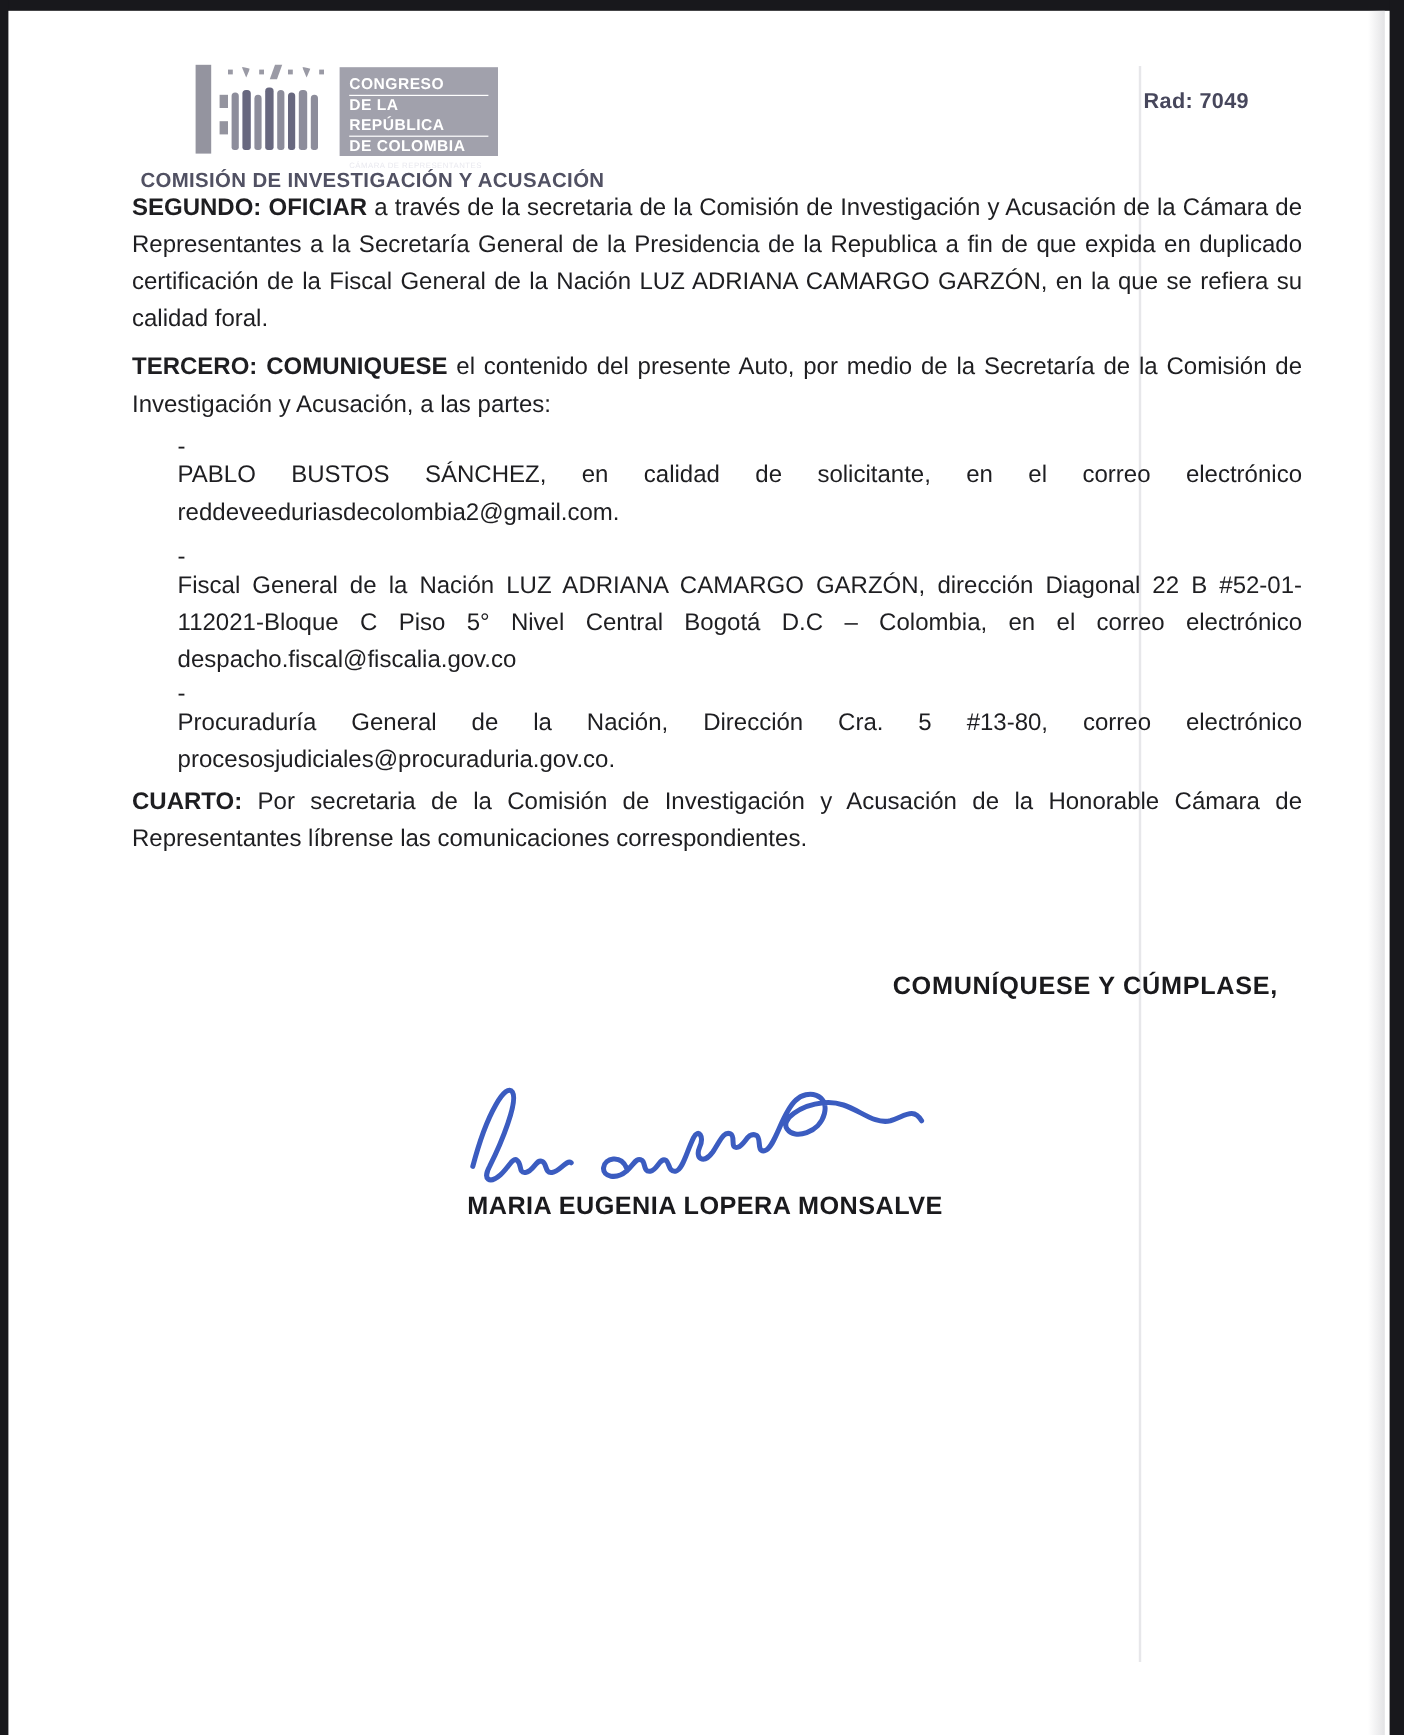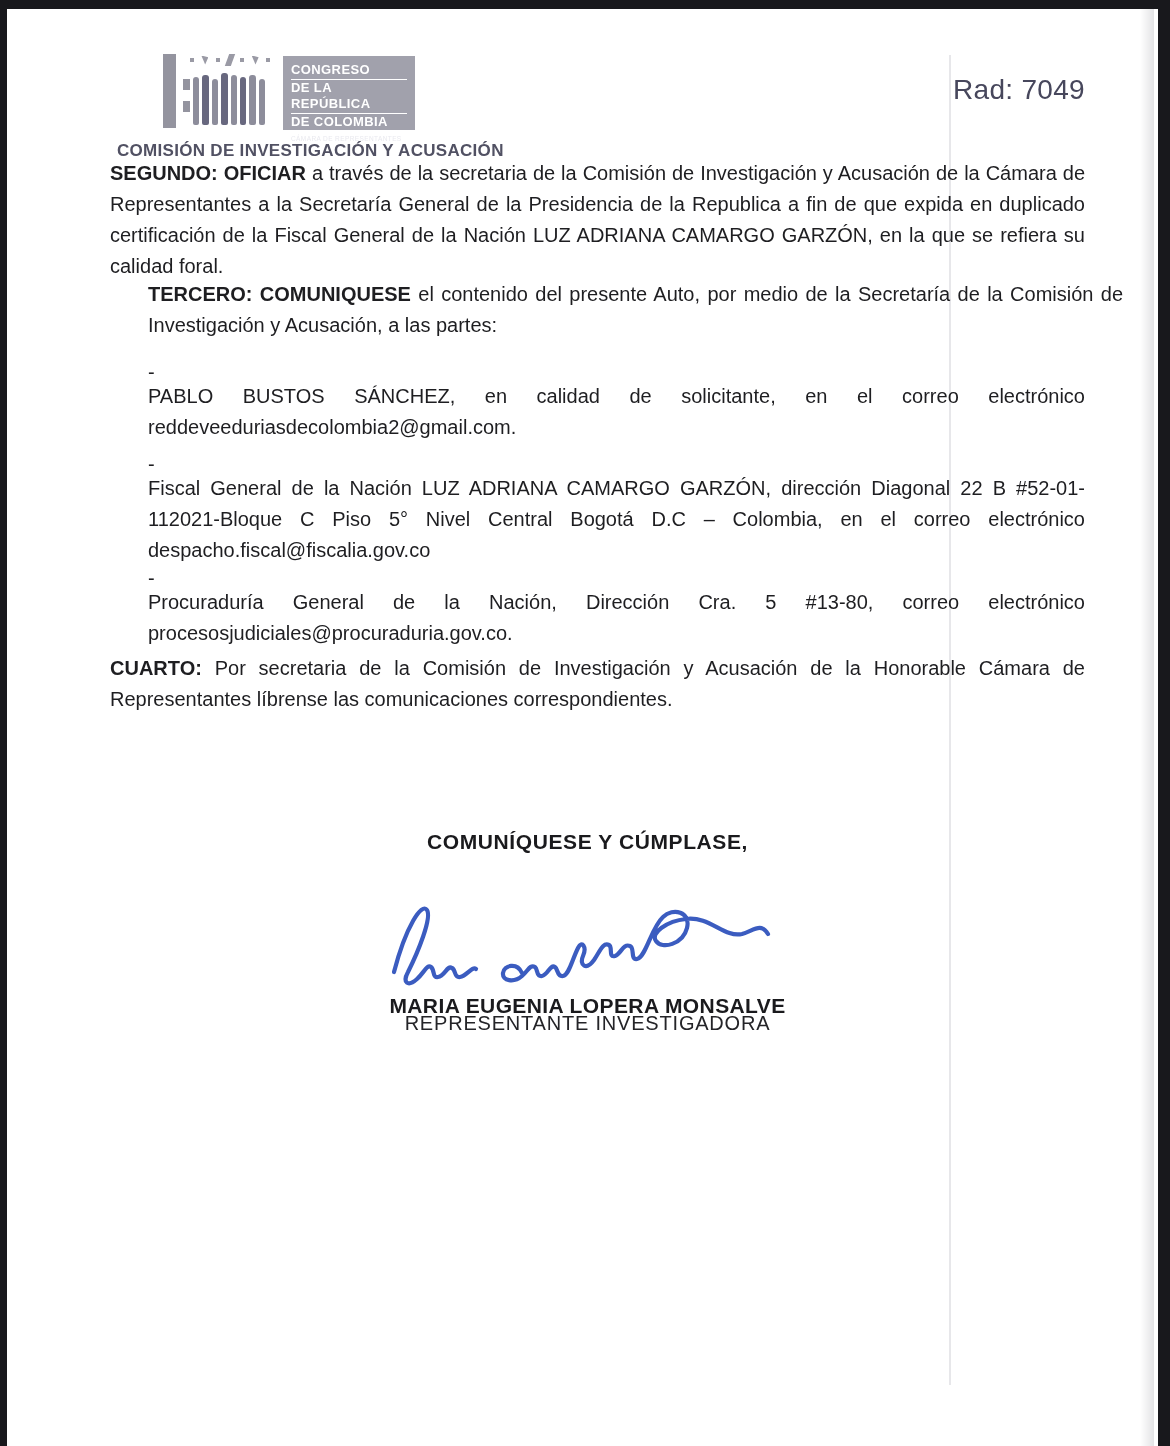--- a/index.html
+++ b/index.html
@@ -55,50 +55,49 @@
     white-space:nowrap;
   }
 
   .commission {
     position:absolute; left:117px; top:141px;
     font-size:17px; font-weight:bold; color:#515163; letter-spacing:0.3px;
   }
 
   .rad {
     position:absolute; left:953px; top:74px;
-    font-size:28px; font-weight:normal; color:#47475c; letter-spacing:0.3px;
+    font-size:18px; font-weight:bold; color:#47475c; letter-spacing:0.3px;
   }
 
   
   .para, .bullets-wrap, .cuarto {
     position:absolute; left:110px; width:975px;
     font-size:20px; line-height:31px; color:#1e1e21;
     text-align:justify;
   }
   .para b, .cuarto b { font-weight:bold; }
   .p-segundo { top:158px; }
-  .p-tercero { top:279px;margin-left:38px; }
+  .p-tercero { top:291px; }
   .cuarto    { top:653px; }
 
   .bullet {
     position:absolute; left:110px; width:975px;
     display:flex;
     font-size:20px; line-height:31px; color:#1e1e21;
   }
   .bullet-1 { top:357px; }
   .bullet-2 { top:449px; }
   .bullet-3 { top:563px; }
   .bullet .marker { width:34px; padding-left:38px; flex:0 0 auto; }
   .bullet .btext  { flex:1 1 auto; text-align:justify;margin-top:24px; }
 
   .closing {
     position:absolute; left:110px; top:810px; width:955px;
-    text-align:center; font-size:21px; font-weight:bold; color:#1a1a1d;
+    text-align:right; font-size:21px; font-weight:bold; color:#1a1a1d;
     letter-spacing:0.6px;
-    margin-top:20px;
   }
 
   .signature {
     position:absolute; left:372px; top:890px; width:400px; height:100px;
   }
   .signature svg { width:100%; height:100%; }
   .signature path { fill:none; stroke:#3b5cc0; stroke-width:4.2; stroke-linecap:round; stroke-linejoin:round; }
 
   .signer-name {
     position:absolute; left:110px; top:974px; width:955px;
@@ -189,15 +188,14 @@
                C156,81 158,74 163,77 C166,79 164,87 170,86 C176,85 178,74 183,77
                C186,79 185,87 191,86 C197,85 200,70 206,58 C210,50 215,57 211,66
                C207,75 214,81 222,70 C228,61 231,52 237,55 C241,57 236,68 243,66
                C249,64 251,53 258,56 C263,58 258,70 265,69
                C274,67 279,38 291,27 C301,17 319,22 315,38 C311,54 290,60 284,51
                C278,43 295,31 314,29 C338,26 352,48 370,44 C381,41 389,32 396,44"></path>
     </svg>
   </div>
 
   <div class="signer-name">MARIA EUGENIA LOPERA MONSALVE</div>
-  <div class="signer-title">REPRESENTANTE INVESTIGADORA</div>
 
 </div>
 
 </body></html>

